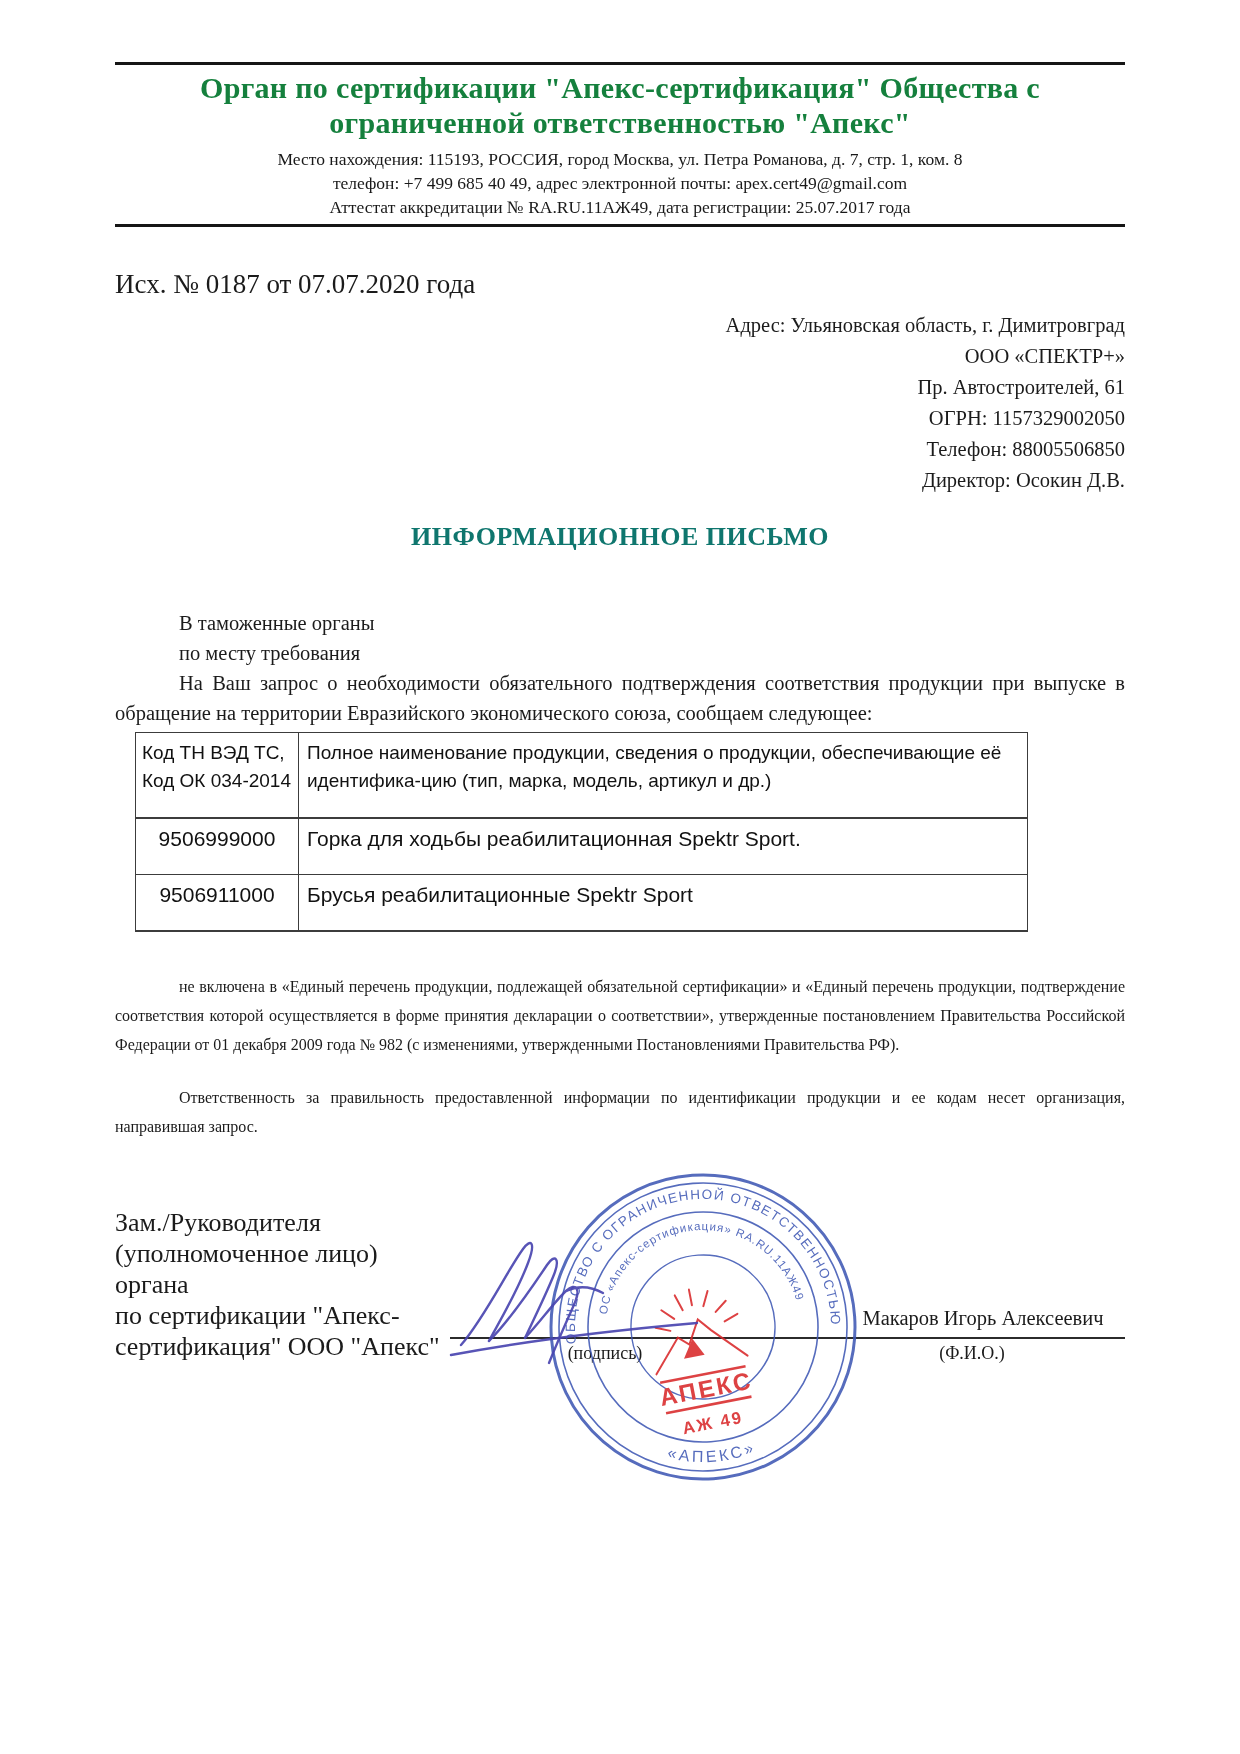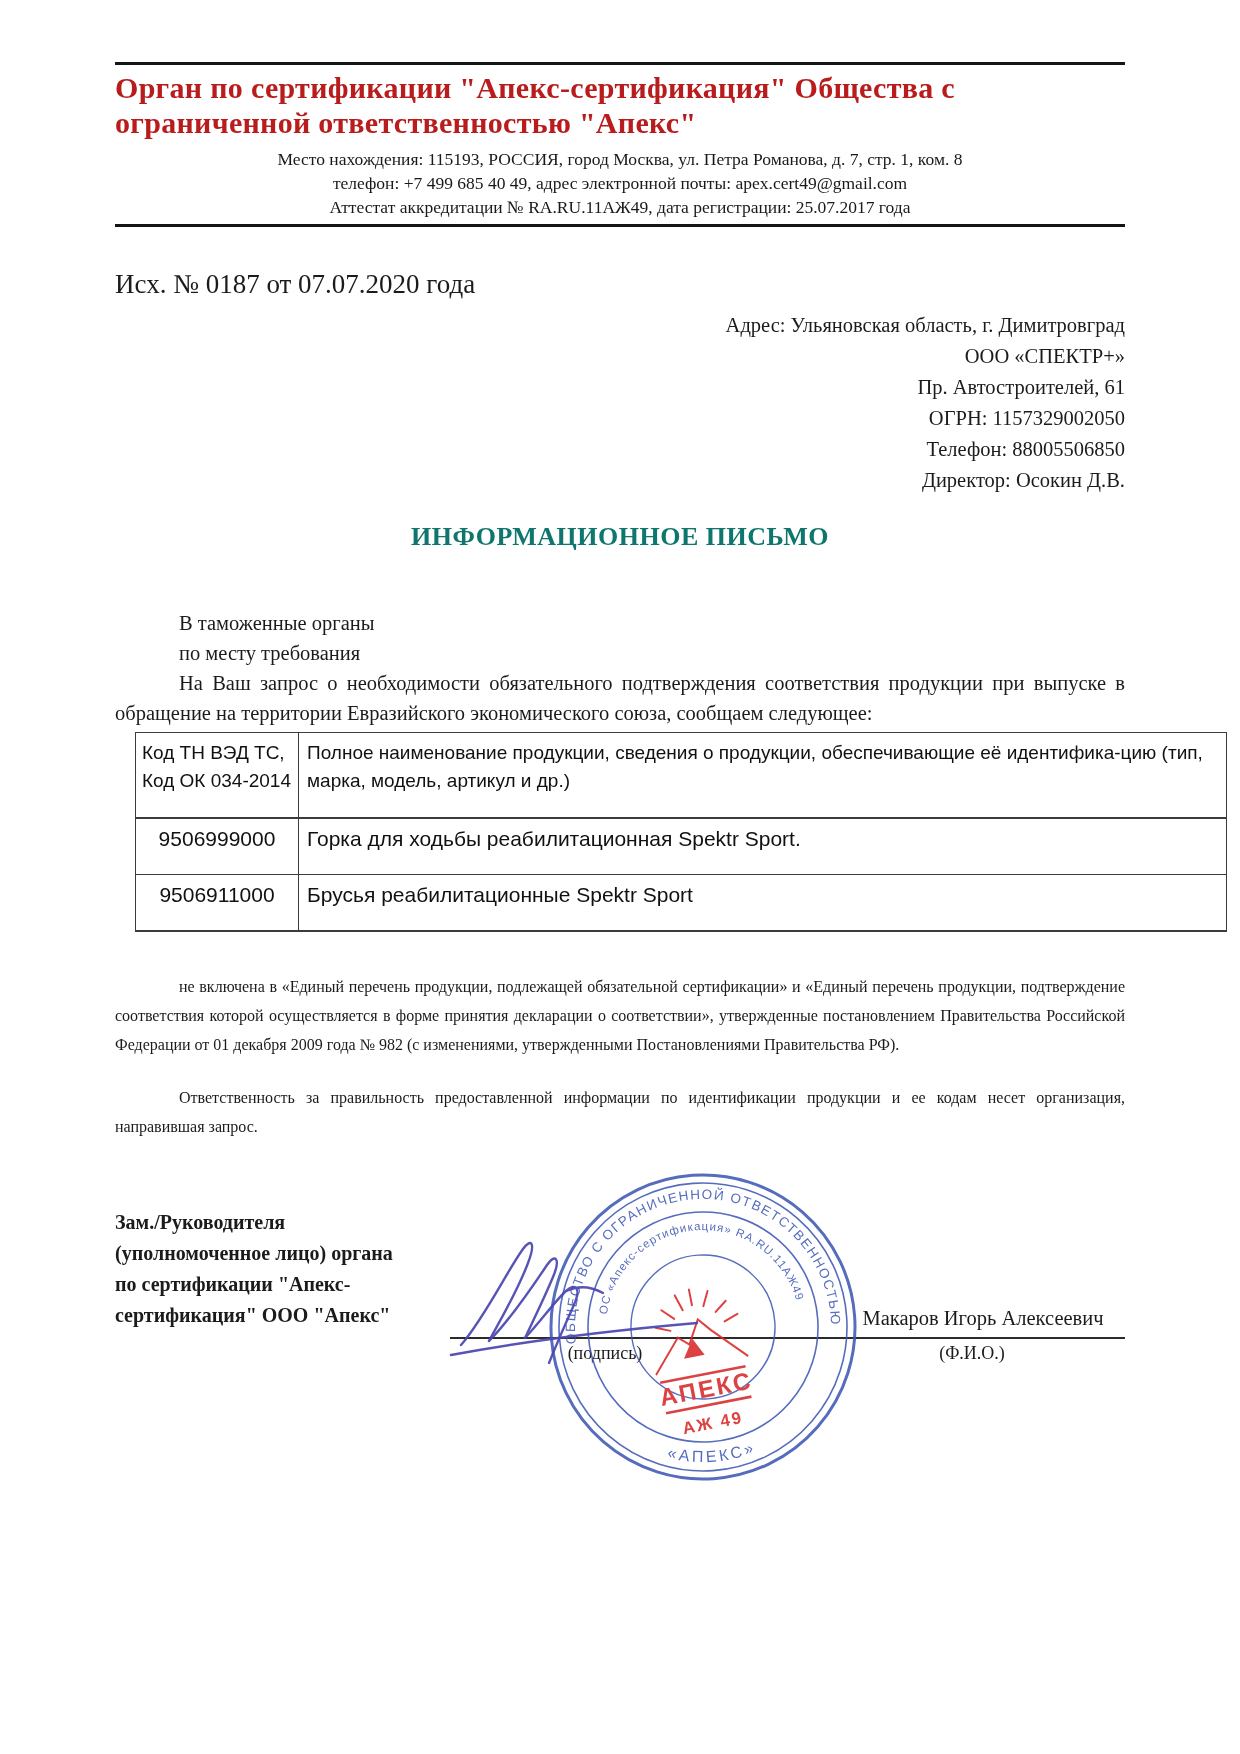--- a/index.html
+++ b/index.html
@@ -9,60 +9,60 @@
     -webkit-font-smoothing:antialiased;
   }
   .page{position:relative;width:1240px;height:1754px;background:#fff;
         padding:0 115px;box-sizing:border-box;}
 
   
   .letterhead{padding-top:62px;}
   .rule{border:0;border-top:3px solid #151515;margin:0;}
   .rule.thin{border-top-width:3px;}
   .org-title{
-    margin:6px 0 6px 0;font-weight:bold;
-    font-size:30px;line-height:1.16;letter-spacing:.3px;color:#b91c1c;
+    margin:6px 0 6px 0;text-align:center;font-weight:bold;
+    font-size:30px;line-height:1.16;letter-spacing:.3px;color:#15803d;
   }
   .lh-line{text-align:center;font-size:17.5px;line-height:24px;color:#191919;}
   .letterhead .rule.bottom{margin-top:5px;}
 
   
   .ref-line{margin-top:42px;font-size:27px;}
   .recipient{margin-top:10px;text-align:right;font-size:20.5px;line-height:31px;}
 
   
   .doc-title{margin-top:26px;text-align:center;font-weight:bold;font-size:26px;
              letter-spacing:.5px;color:#0f766e;}
 
   
   .body-block{margin-top:56px;font-size:20.5px;line-height:30px;}
   .addr-line{text-indent:64px;}
   .para{margin:0;text-align:justify;text-indent:64px;}
   .para.lh29{line-height:29px;}
   .para.gap{margin-top:24px;}
 
   
-  .tbl{border-collapse:collapse;margin:4px 0 0 20px;width:1092px;
+  .tbl{border-collapse:collapse;margin:4px 0 0 20px;width:893px;
        font-family:"Liberation Sans", sans-serif;color:#111;}
   .tbl td{border:1.6px solid #3c3c3c;vertical-align:top;}
   .tbl .hdr td{border-bottom-width:2.6px;font-size:19px;line-height:28px;}
   .tbl td.c1{width:152px;}
   .tbl .hdr td.c1{padding:6px 4px 22px 6px;}
   .tbl .hdr td.c2{padding:6px 10px 22px 8px;}
   .tbl .row td{font-size:21px;line-height:23px;}
   .tbl .row td.c1{text-align:center;padding:8px 4px 24px 4px;}
   .tbl .row td.c2{padding:8px 10px 24px 8px;}
   .tbl .row.last td{border-bottom-width:2.6px;}
 
   .after-table{margin-top:40px;}
 
   
   .sig-section{position:relative;margin-top:66px;height:368px;}
   .sig-position{position:absolute;left:0;top:0;width:340px;
-                font-size:20px;line-height:31px;font-weight:bold;}
+                font-size:26px;line-height:31px;}
   .sig-line{position:absolute;border-top:2px solid #2b2b2b;height:0;}
   .sig-line.left{left:335px;top:130px;width:405px;}
   .sig-line.right{left:727px;top:130px;width:283px;}
   .sig-name{position:absolute;left:718px;top:100px;width:300px;
             text-align:center;font-size:20.5px;}
   .sig-caption{position:absolute;top:136px;font-size:18px;text-align:center;}
   .sig-caption.left{left:365px;width:250px;}
   .sig-caption.right{left:737px;width:240px;}
 
   .stamp-svg{position:absolute;left:428px;top:-40px;width:320px;height:320px;

